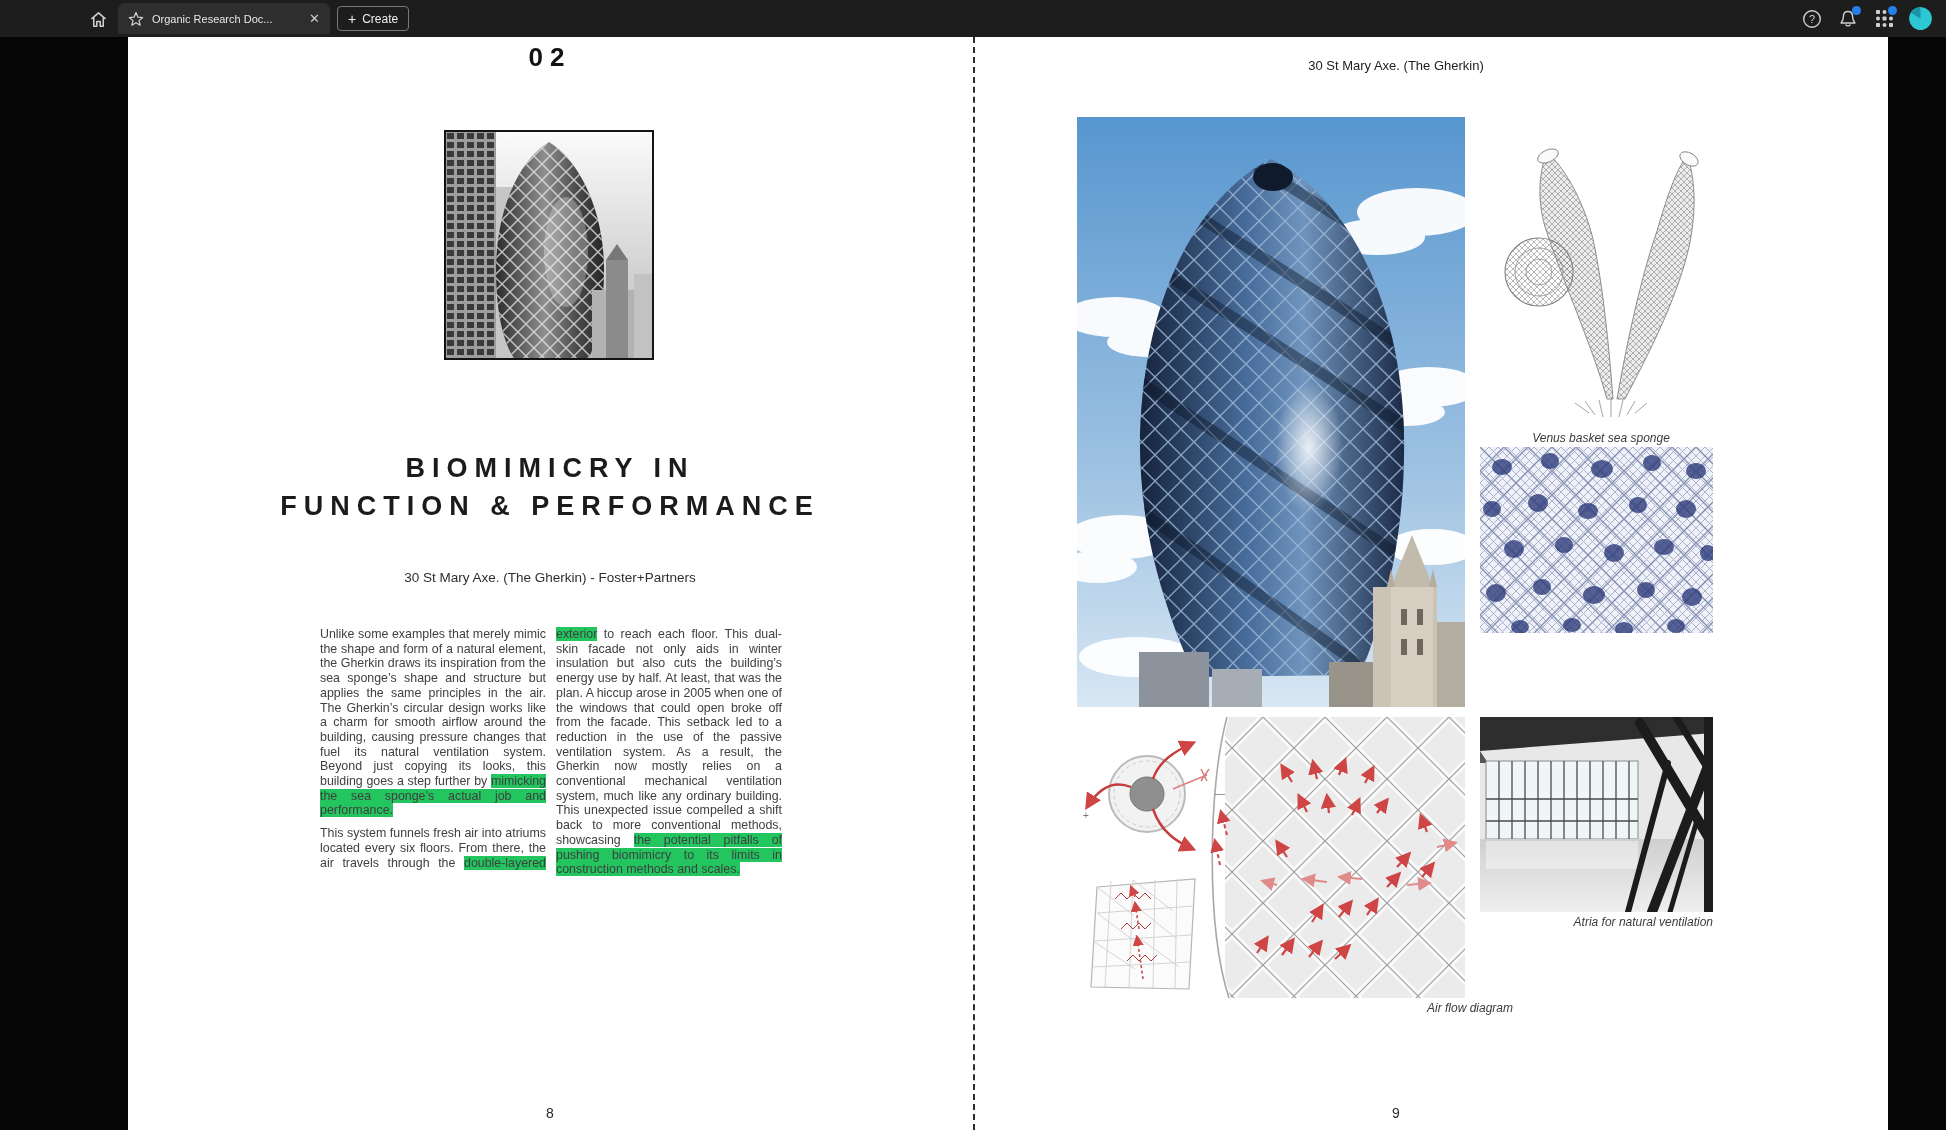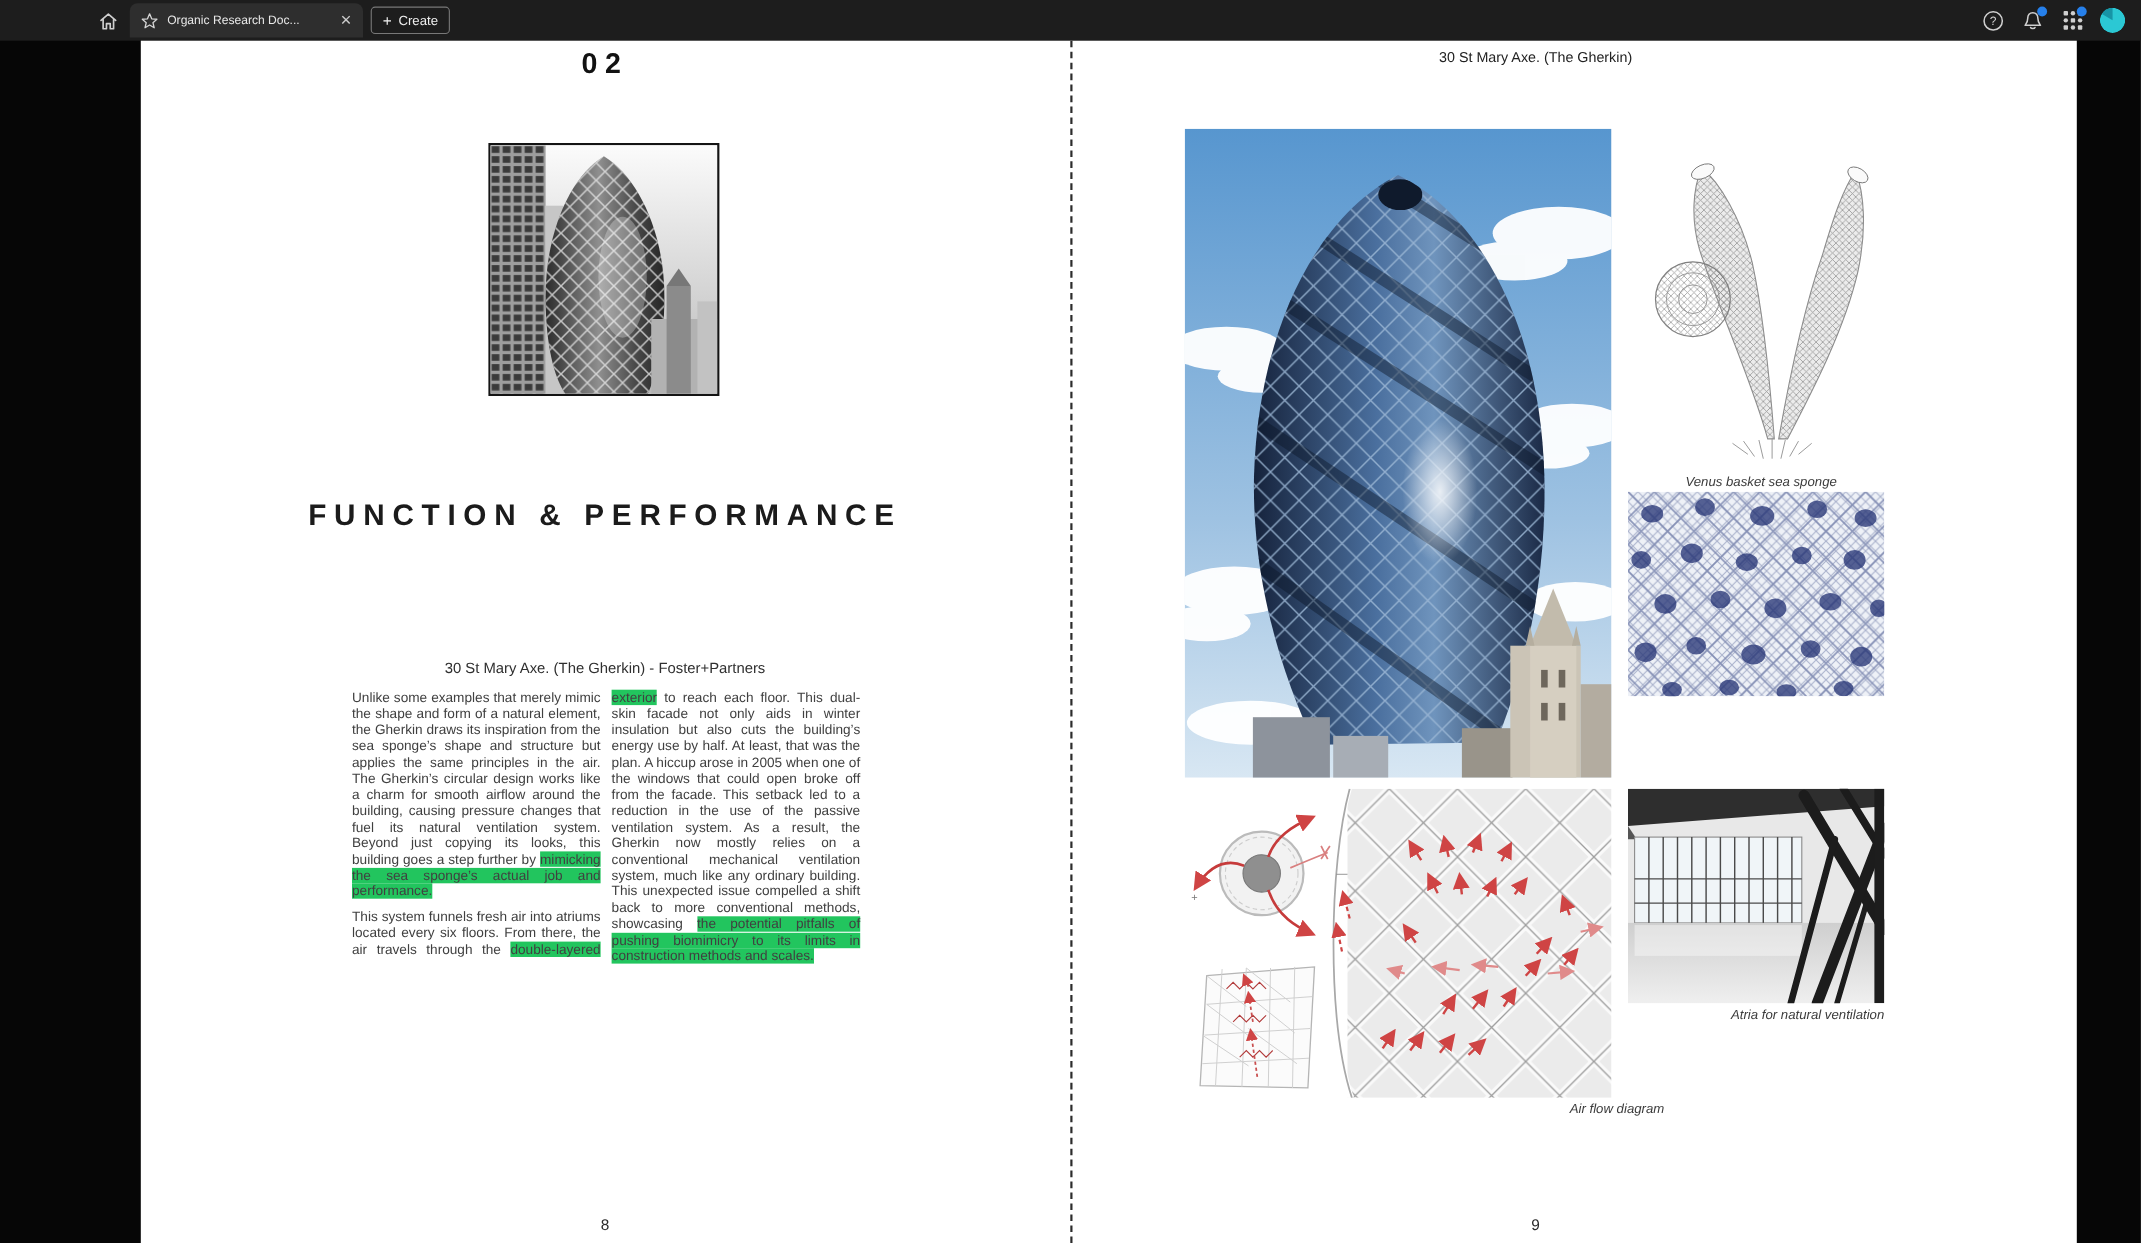--- a/index.html
+++ b/index.html
@@ -21,30 +21,30 @@
   .avatar { width:23px; height:23px; border-radius:50%; overflow:hidden; cursor:pointer; }
 
   
   .spread { position:absolute; left:128px; top:37px; width:1760px; height:1093px; background:#ffffff;padding-left:24px; }
   .page-separator { position:absolute; left:845px; top:0; height:1093px; width:0; border-left:2px dashed #2c2c2c; }
 
   
   .section-number { position:absolute; left:82px; top:5px; width:680px; text-align:center; font-size:26px; font-weight:bold; letter-spacing:7px; color:#121212; }
   .bw-photo { position:absolute; left:316px; top:93px; width:210px; height:230px; border:2px solid #141414; }
   .page-title { position:absolute; left:82px; top:412px; width:680px; text-align:center; font-weight:bold; font-size:27px; letter-spacing:7px; line-height:38px; color:#1b1b1b; }
-  .page-subtitle { position:absolute; left:82px; top:533px; width:680px; text-align:center; font-size:13.5px; color:#2f2f2f;margin-top:30px; }
+  .page-subtitle { position:absolute; left:82px; top:533px; width:680px; text-align:center; font-size:13.5px; color:#2f2f2f; }
   .article-text { position:absolute; left:192px; top:590px; width:462px; height:256px; column-count:2; column-gap:10px; font-size:12.4px; line-height:14.7px; text-align:justify; color:#404040; }
   .article-text p + p { margin-top:8px; }
   .article-text span.hl { background:#22c55e; }
   .page-number { position:absolute; width:680px; text-align:center; top:1068px; font-size:14px; color:#2a2a2a; }
   .page-number.left { left:82px; }
   .page-number.right { left:928px; }
 
   
-  .rp-header { position:absolute; left:928px; top:7px; width:680px; text-align:center; font-size:13px; color:#222; }
+  .rp-header { position:absolute; left:928px; top:21px; width:680px; text-align:center; font-size:13px; color:#222; }
   .main-photo { position:absolute; left:949px; top:80px; width:388px; height:590px; }
   .sponge-illustration { position:absolute; left:1361px; top:100px; width:224px; height:291px; }
   .sponge-texture { position:absolute; left:1352px; top:410px; width:233px; height:186px; }
   .airflow-figure { position:absolute; left:949px; top:680px; width:388px; height:281px; }
   .interior-photo { position:absolute; left:1352px; top:680px; width:233px; height:195px; }
   .caption { position:absolute; font-style:italic; font-size:12px; color:#3b3b3b; text-align:right; }
   .cap-sponge { left:1361px; top:394px; width:224px;text-align:center; }
   .cap-interior { left:1352px; top:878px; width:233px; }
   .cap-airflow { left:997px; top:964px; width:388px; }
 
@@ -152,20 +152,21 @@
           <ellipse cx="120" cy="120" rx="22" ry="55" fill="#ffffff" opacity="0.28"></ellipse>
         </g>
         <rect x="146" y="158" width="60" height="68" fill="#b2b2b2"></rect>
         <rect x="160" y="128" width="22" height="98" fill="#8b8b8b"></rect>
         <path d="M160,128 L171,112 L182,128 Z" fill="#777"></path>
         <rect x="188" y="142" width="18" height="84" fill="#c2c2c2"></rect>
       </svg>
     </div>
 
     <div class="page-title">
+      <div>BIOMIMICRY IN</div>
       <div>FUNCTION &amp; PERFORMANCE</div>
     </div>
 
     <div class="page-subtitle">30 St Mary Axe. (The Gherkin) - Foster+Partners</div>
 
     <div class="article-text">
       <p><span>Unlike some examples that merely mimic the shape and form of a natural element, the Gherkin draws its inspiration from the sea sponge’s shape and structure but applies the same principles in the air. The Gherkin’s circular design works like a charm for smooth airflow around the building, causing pressure changes that fuel its natural ventilation system. Beyond just copying its looks, this building goes a step further by </span><span class="hl">mimicking the sea sponge’s actual job and performance.</span></p>
       <p><span>This system funnels fresh air into atriums located every six floors. From there, the air travels through the </span><span class="hl">double-layered exterior</span><span> to reach each floor. This dual-skin facade not only aids in winter insulation but also cuts the building’s energy use by half. At least, that was the plan. A hiccup arose in 2005 when one of the windows that could open broke off from the facade. This setback led to a reduction in the use of the passive ventilation system. As a result, the Gherkin now mostly relies on a conventional mechanical ventilation system, much like any ordinary building. This unexpected issue compelled a shift back to more conventional methods, showcasing </span><span class="hl">the potential pitfalls of pushing biomimicry to its limits in construction methods and scales.</span></p>
     </div>
 

